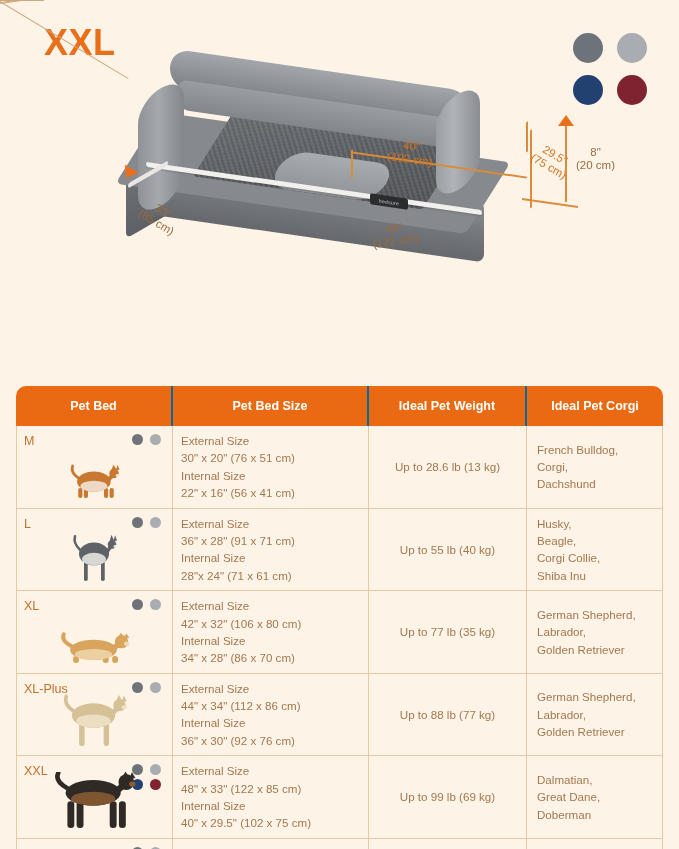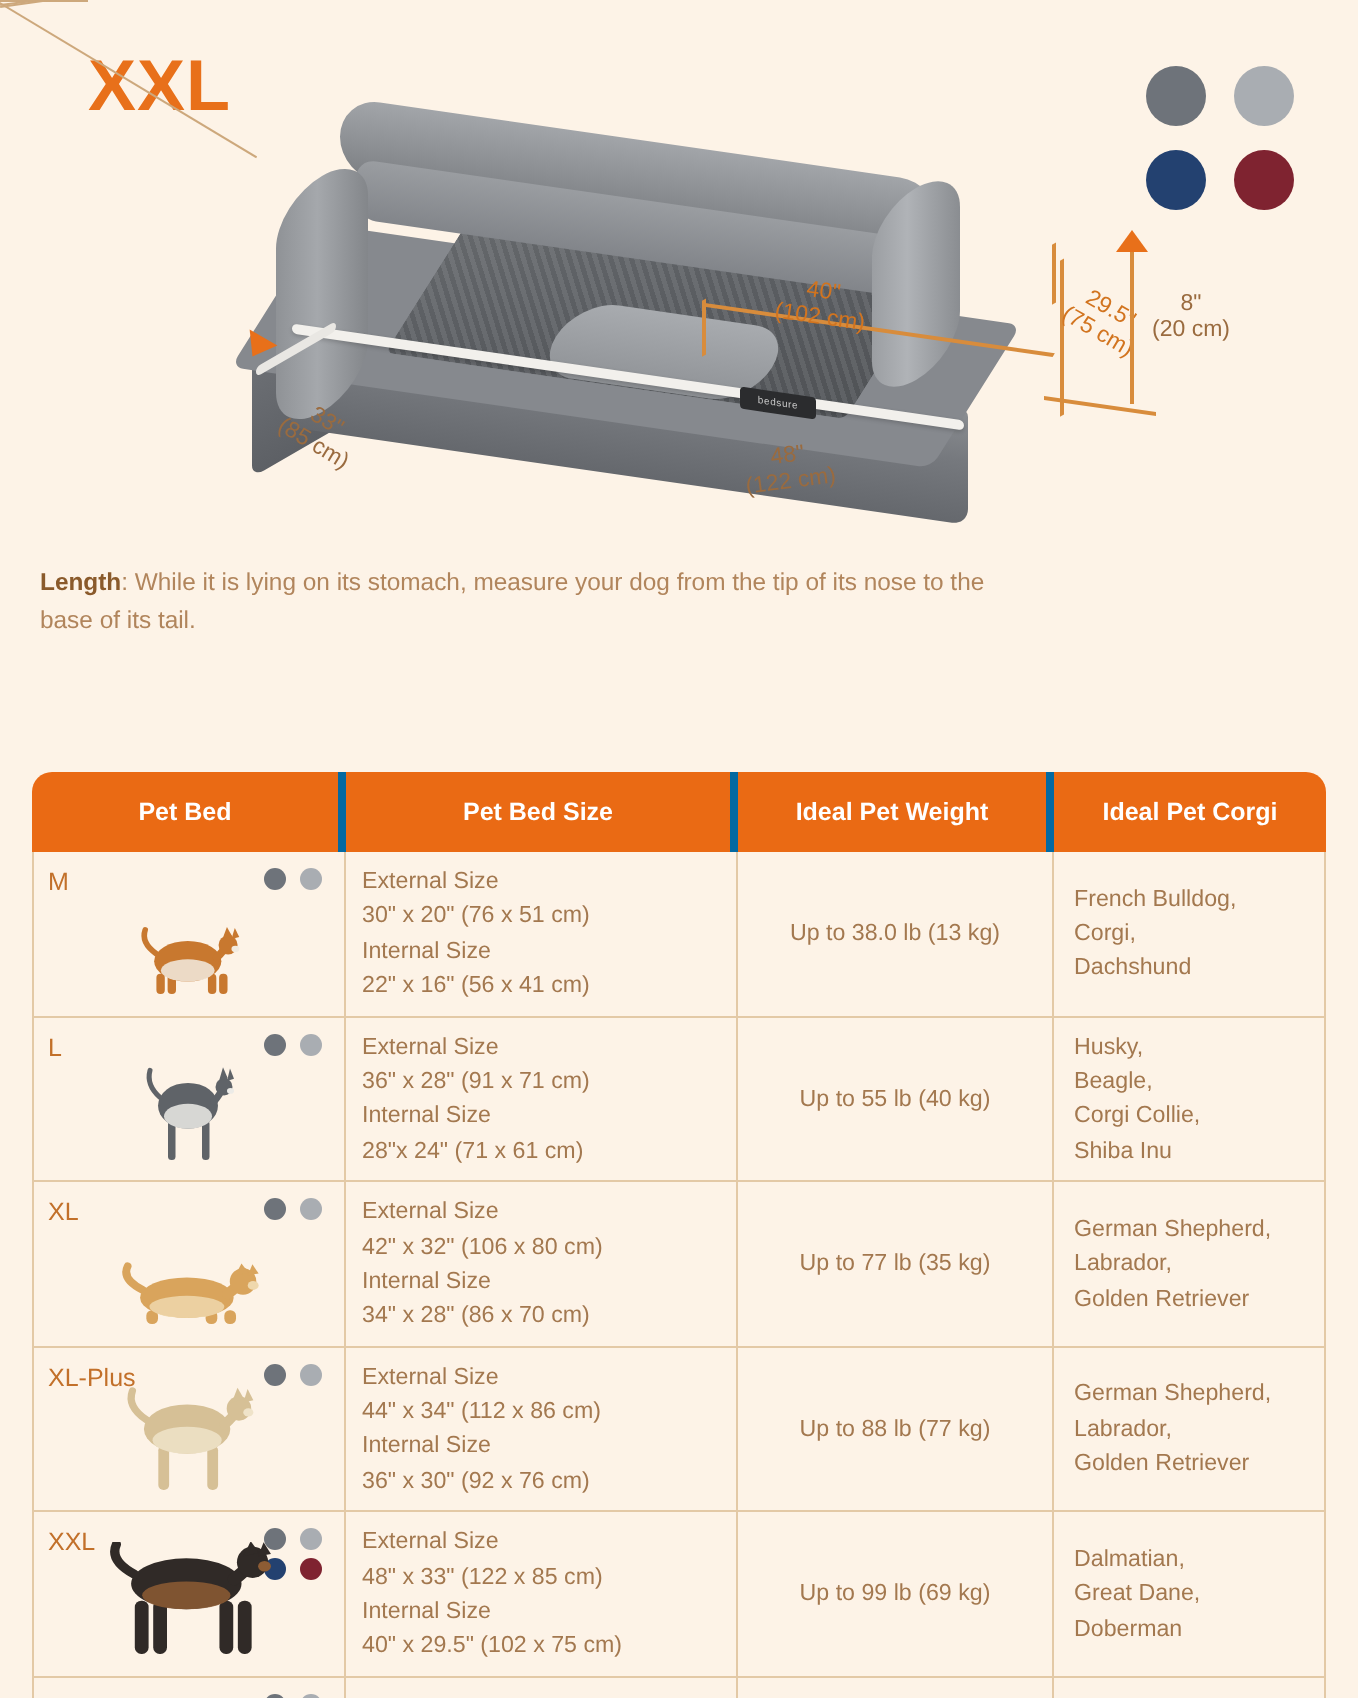--- a/index.html
+++ b/index.html
@@ -162,21 +162,21 @@
   #intro .line2 { display: block; }
   #note { margin: 2px 20px 0 20px; font-size: 12.2px; line-height: 1.5; color: #c49a72; }
 
   
   #table-wrap { position: absolute; left: 16px; top: 386px; width: 647px; }
   table { width: 100%; border-collapse: separate; border-spacing: 0; table-layout: fixed; }
 
   thead th {
     background: #ea6a14; color: #ffffff;
     font-size: 12.5px; font-weight: 700; text-align: center;
-    padding: 13px 4px; border-right: 4px solid #0369a1;
+    padding: 13px 4px; border-right: 2px solid #0369a1;
   }
   thead th:last-child { border-right: none; }
   thead th:first-child { border-radius: 10px 0 0 0; }
   thead th:last-child  { border-radius: 0 10px 0 0; }
 
   tbody td {
     border-right: 1px solid #e3c9a6;
     border-bottom: 1px solid #e3c9a6;
     vertical-align: middle;
     font-size: 11.6px; color: #a3784f; line-height: 1.5;
@@ -265,24 +265,20 @@
 
     <div id="w-line-l"></div>
     <div id="w-line-r"></div>
     <div class="dim-text" id="w-label">
       <div style="text-align:center">48"</div>
       <div>(122 cm)</div>
     </div>
   </div>
 
   <div id="section">
-    <p id="intro">
-      <b>Length</b><span>:  While it is lying on its stomach, measure your dog from the tip of its nose to the</span>
-      <span class="line2">base of its tail.</span>
-    </p>
   </div>
 
   <div id="table-wrap">
     <table>
       <colgroup>
         <col style="width:157px">
           <col style="width:196px">
           <col style="width:158px">
           <col style="width:136px">
       </colgroup>
@@ -317,21 +313,21 @@
     <path d="M 11.200000000000001 23.92 q -7.840000000000001 -5.52 -5.6000000000000005 -11.96" stroke="#c8782f" stroke-width="2.8000000000000003" fill="none" stroke-linecap="round"></path>
   </svg></div>
             </td>
             <td class="cell-size">
               <span class="szline">External Size</span>
               <span class="szline">30" x 20" (76 x 51 cm)</span>
               <span class="szline">Internal Size</span>
               <span class="szline">22" x 16" (56 x 41 cm)</span>
             </td>
             <td class="cell-weight">
-              <span class="szline">Up to 38.0 lb (13 kg)</span>
+              <span class="szline">Up to 28.6 lb (13 kg)</span>
             </td>
             <td class="cell-breeds">
               <span class="szline">French Bulldog,</span>
               <span class="szline">Corgi,</span>
               <span class="szline">Dachshund</span>
             </td>
           </tr>
           <tr>
             <td class="cell-bed">
               <div class="bed-size-label">L</div>

